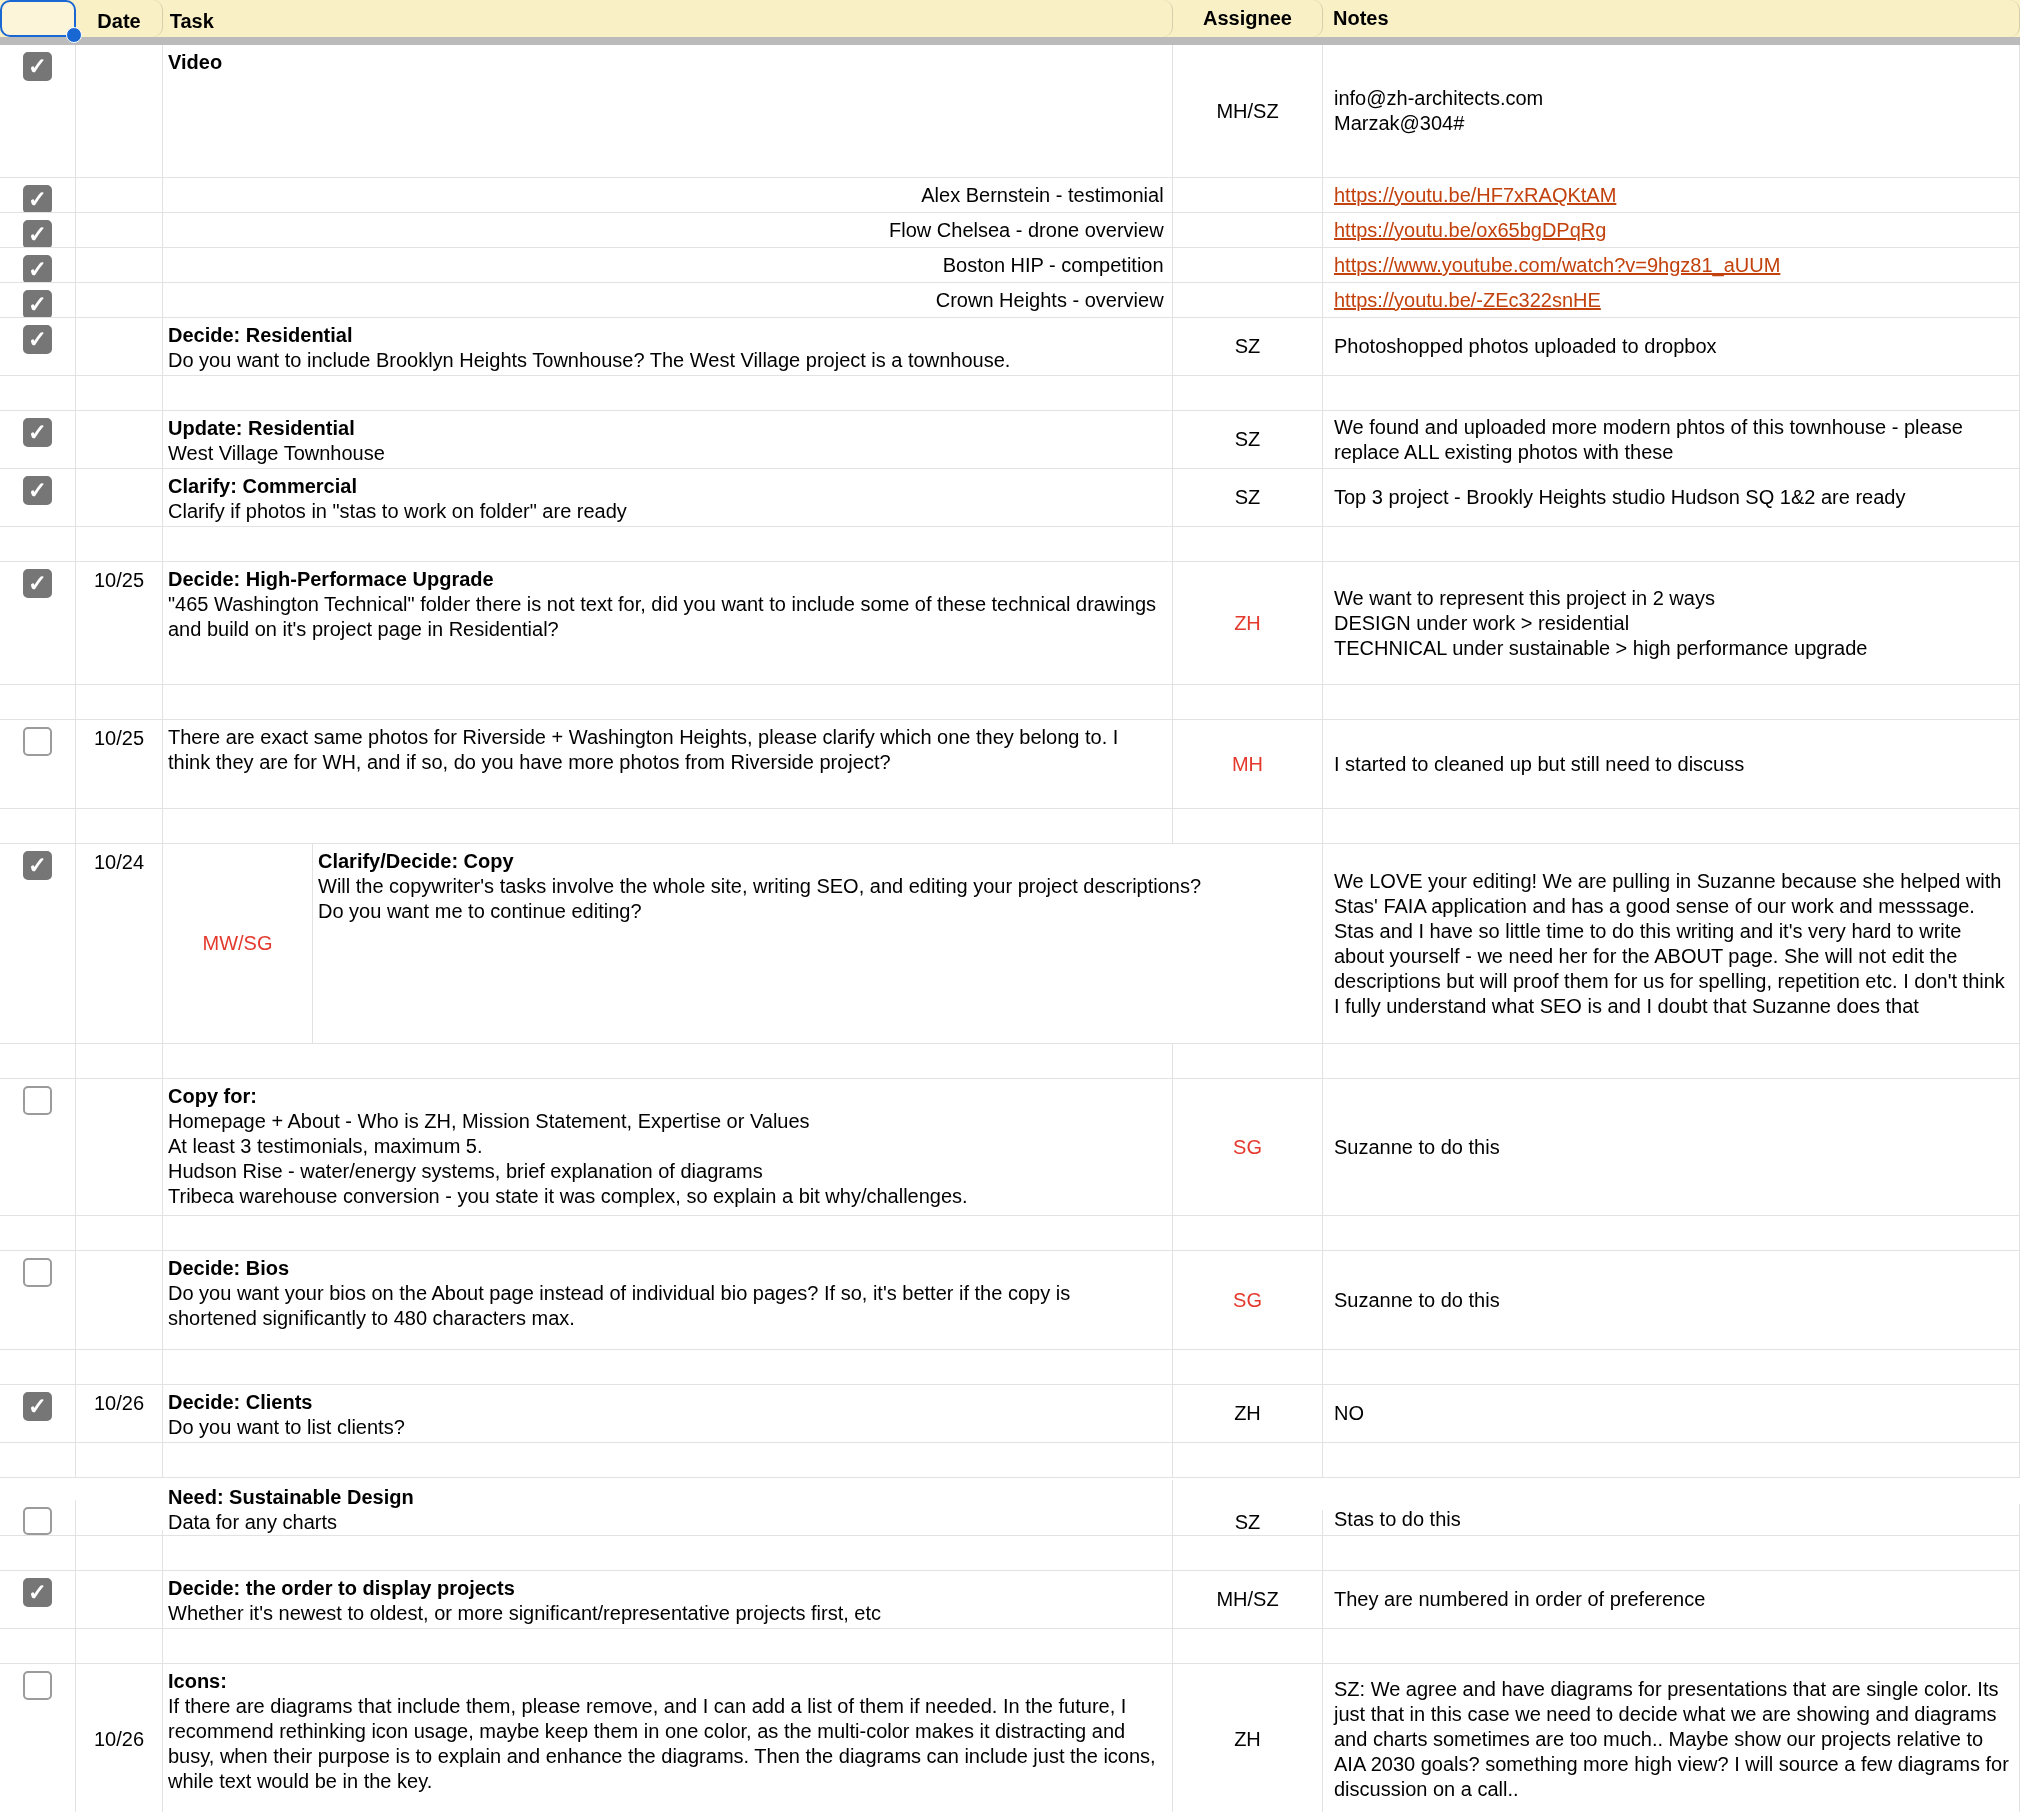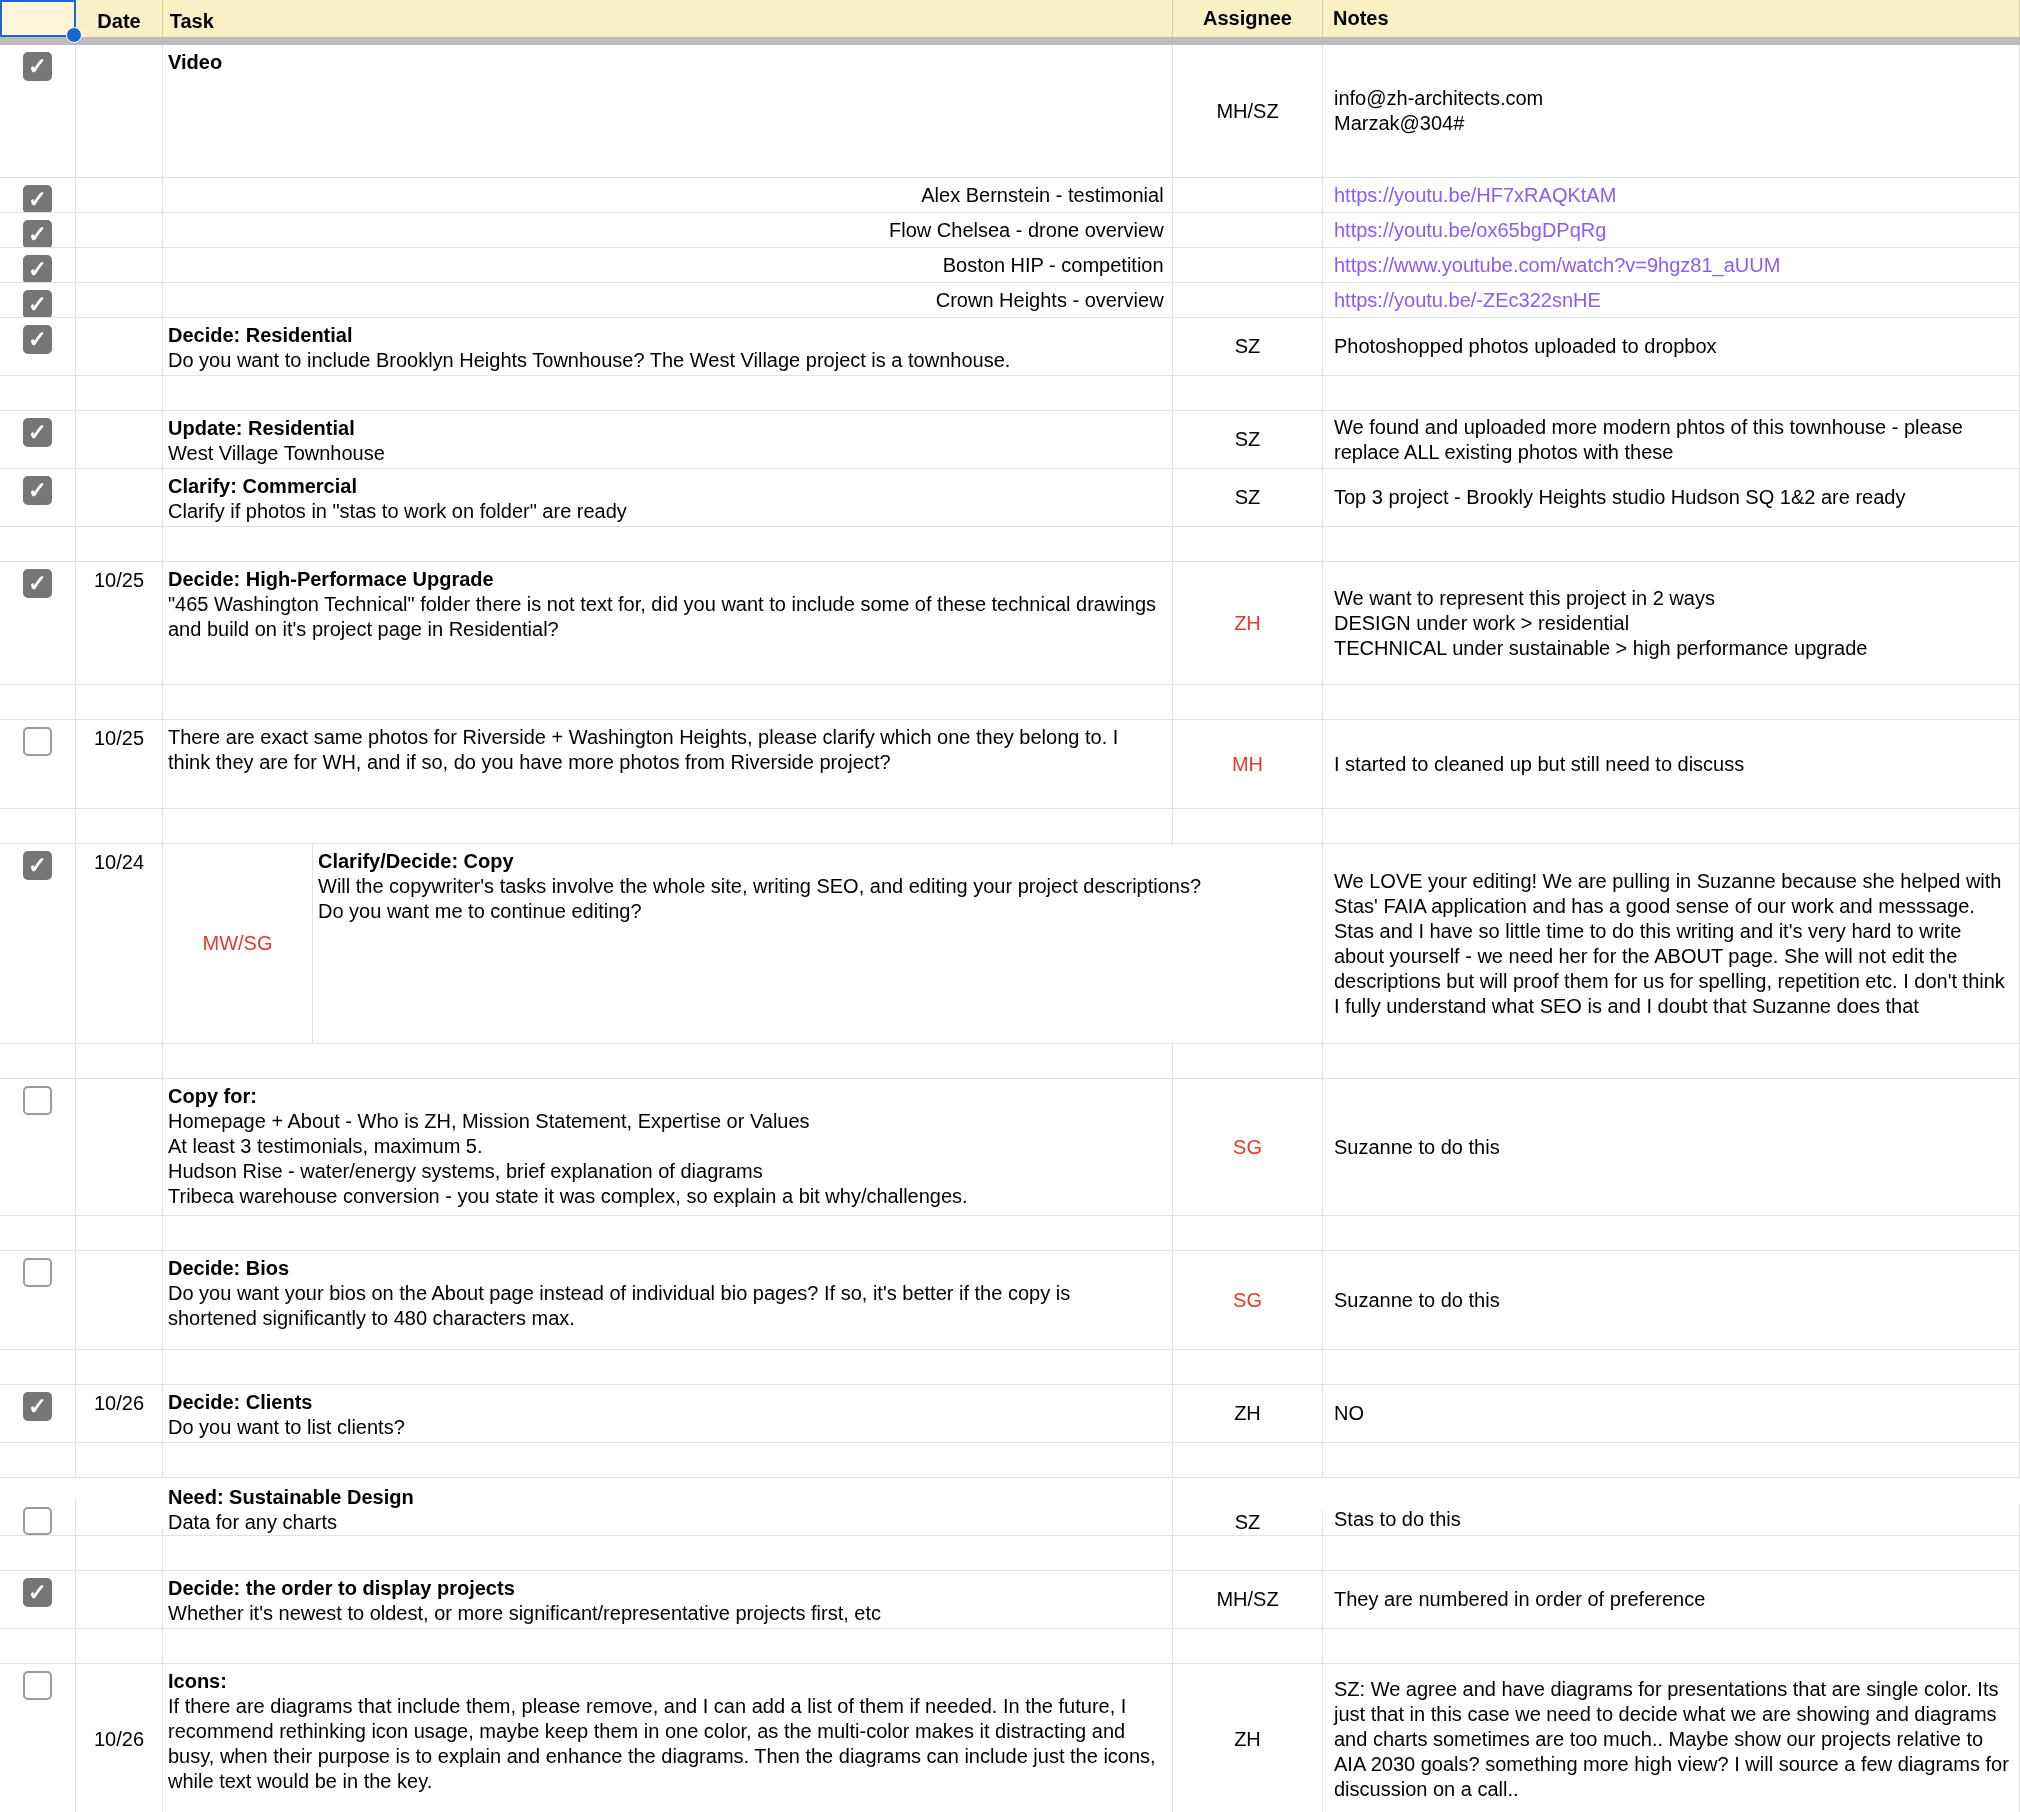--- a/index.html
+++ b/index.html
@@ -3,21 +3,21 @@
 <meta charset="utf-8">
 <style>
   html,body{margin:0;padding:0;}
   body{
     width:2021px;height:1812px;overflow:hidden;background:#fff;
     font-family:"Liberation Sans",sans-serif;font-size:20px;line-height:25px;color:#000;
   }
   .sheet{position:relative;width:2021px;}
   
   .hdr{display:flex;height:37px;background:#FAF0C6;font-weight:bold;position:relative;z-index:2;}
-  .hdr .cell{display:flex;align-items:center;border-right:0.8px solid rgba(0,0,0,0.14);box-sizing:border-box;overflow:visible;}
+  .hdr .cell{display:flex;align-items:center;border-right:0.8px solid rgba(0,0,0,0.14);box-sizing:border-box;overflow:visible;border-radius:10px;}
   .hdr .c-date{justify-content:center;}
   .hdr .c-task{padding-left:6.7px;}
   .hdr .c-assignee{justify-content:center;}
   .hdr .c-notes{padding-left:10px;}
   .sel{background:#FCF5DA;border:2.5px solid #1967D2 !important;position:relative;}
   .sel-dot{position:absolute;right:-8.4px;bottom:-8.4px;width:14.3px;height:14.3px;border-radius:50%;
     background:#1967D2;border:1.7px solid #fff;z-index:6;}
   .divider{height:8.4px;background:#BBBBBB;position:relative;z-index:1;}
   
   .row{display:flex;border-bottom:0.8px solid #E2E2E2;background:#fff;box-sizing:border-box;}
@@ -29,21 +29,21 @@
   .c-task.right{display:flex;flex-direction:column;justify-content:center;text-align:right;padding-top:0;}
   .c-assignee{width:150px;display:flex;align-items:center;justify-content:center;}
   .c-notes{width:697px;display:flex;align-items:center;padding:3.4px 8.4px 3.4px 11px;}
   .c-notes span{white-space:pre-line;}
   .t-title{font-weight:bold;}
   .t-body{white-space:pre-line;}
   .red{color:#E4392D;}
   .checkbox{width:28.5px;height:28.5px;box-sizing:border-box;border:2.5px solid #9B9B9B;border-radius:5px;
     background:#fff;display:flex;align-items:center;justify-content:center;flex:0 0 auto;}
   .checkbox.checked{background:#767676;border-color:#767676;color:#fff;font-size:22.7px;font-weight:bold;}
-  a.note-link{color:#8b5cf6;cursor:pointer;}
+  a.note-link{color:#c2410c;text-decoration:underline;cursor:pointer;}
 </style>
 </head>
 <body>
 
 <div class="sheet">
   <div class="hdr">
     <div class="cell c-check sel">
       <span class="sel-dot"></span>
     </div>
     <div class="cell c-date">Date</div>

